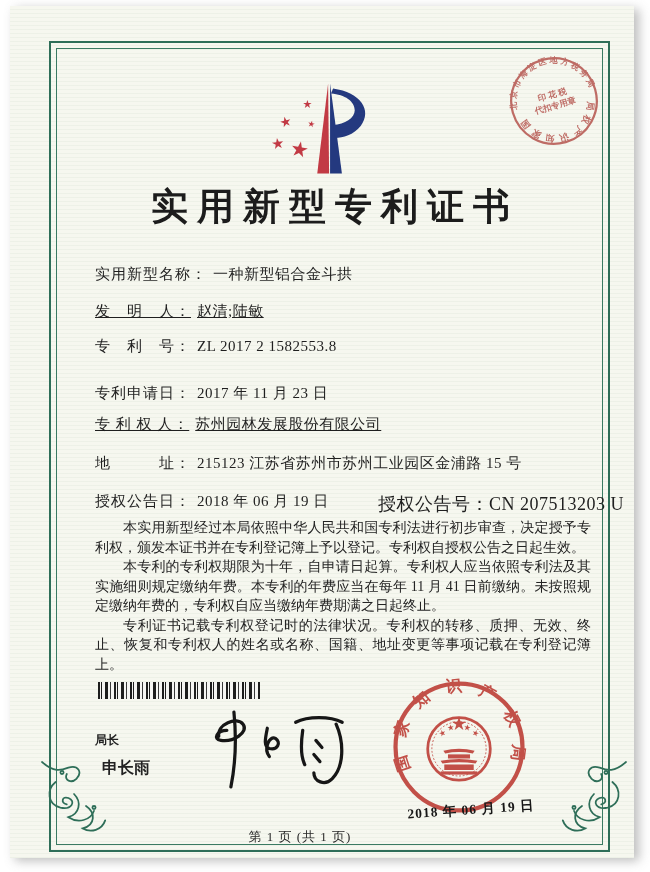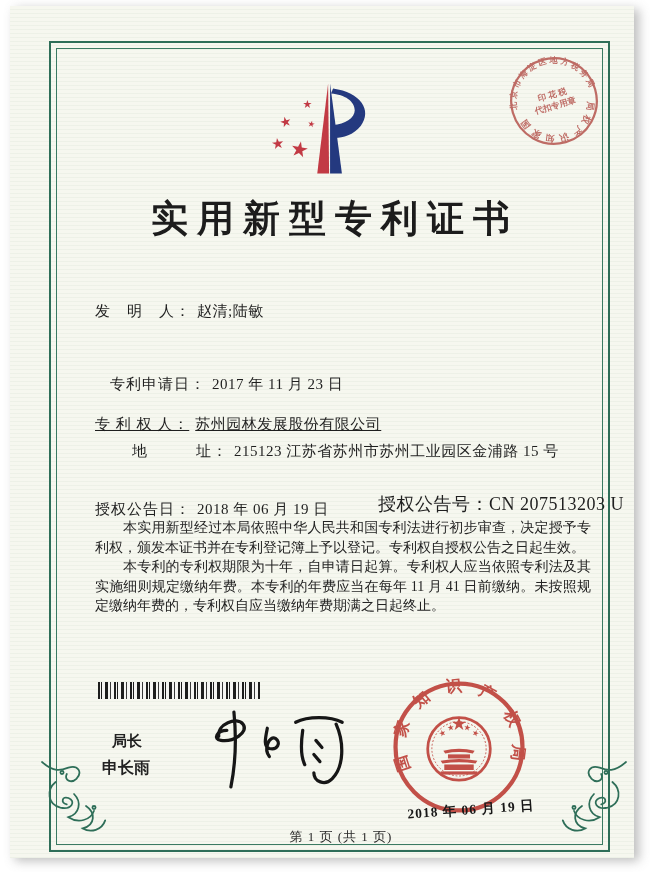--- a/index.html
+++ b/index.html
@@ -24,55 +24,55 @@
   }
   .cert-number{
     position:absolute;left:72px;top:84px;font-size:15px;letter-spacing:2px;color:#222;
   }
   .logo{position:absolute;left:252px;top:74px;width:148px;height:100px;}
   .tax-stamp{
     position:absolute;left:497px;top:48px;width:94px;height:94px;
     transform:rotate(-16deg);opacity:.85;
   }
   .title{
-    position:absolute;left:110px;top:188px;width:430px;text-align:center;
+    position:absolute;left:110px;top:176px;width:430px;text-align:center;
     font-size:37px;font-weight:700;letter-spacing:9px;color:#1c1c1c;
     font-family:"Liberation Serif","DejaVu Serif",serif;
   }
   .field{position:absolute;left:85px;font-size:15px;white-space:nowrap;letter-spacing:.5px;color:#1f1f1f;}
   .field .lbl{letter-spacing:1px;}
   .field .val{margin-left:6px;}
-  .f1{top:259px;} .f2{top:296px;} .f3{top:331px;} .f4{top:369px;margin-left:15px;}
-  .f5{top:409px;text-decoration:underline;} .f6{top:436px;margin-left:37px;} .f7{top:486px;margin-top:8px;}
+  .f1{top:259px;} .f2{top:296px;text-decoration:underline;} .f3{top:331px;} .f4{top:378px;}
+  .f5{top:409px;text-decoration:underline;} .f6{top:448px;} .f7{top:486px;}
   .grant-no{position:absolute;left:368px;top:486px;font-size:18px;letter-spacing:.5px;white-space:nowrap;color:#1f1f1f;}
   .bodytext{
     position:absolute;left:85px;top:512px;width:496px;
     font-size:14px;line-height:19.5px;text-align:justify;color:#232323;
   }
   .bodytext p{margin:0;text-indent:2em;}
   .barcode{
     position:absolute;left:88px;top:676px;width:162px;height:17px;
     background:repeating-linear-gradient(90deg,
       #1d1d1d 0 2px,#f4f4f2 2px 3px,#1d1d1d 3px 4px,#f4f4f2 4px 7px,
       #1d1d1d 7px 10px,#f4f4f2 10px 12px,#3a3a3a 12px 13px,#f4f4f2 13px 16px);
   }
-  .director-title{position:absolute;left:102px;top:726px;font-size:15px;font-weight:600;
+  .director-title{position:absolute;left:85px;top:726px;font-size:12px;font-weight:600;
     font-family:"Liberation Sans","DejaVu Sans",sans-serif;color:#222;}
   .director-name{position:absolute;left:92px;top:752px;font-size:16px;font-weight:600;
     font-family:Liberation Serif, serif;color:#222;}
   .signature{position:absolute;left:195px;top:700px;width:155px;height:86px;}
   .main-seal{position:absolute;left:380px;top:672px;width:138px;height:138px;opacity:.95;}
   .seal-date{
     position:absolute;left:396px;top:795px;width:130px;text-align:center;
     font-size:13.5px;font-weight:700;letter-spacing:1px;color:#181818;
     transform:rotate(-4deg);white-space:nowrap;
   }
   .footer{
     position:absolute;left:39px;top:822px;width:502px;text-align:center;
-    font-size:13px;letter-spacing:1px;color:#2a2a2a;margin-left:41px;
+    font-size:13px;letter-spacing:1px;color:#2a2a2a;
   }
   .ornament{position:absolute;width:80px;height:80px;}
   .orn-br{left:540px;top:752px;}
   .orn-bl{left:28px;top:752px;transform:scaleX(-1);}
 </style>
 </head>
 <body>
 
 <div class="paper">
 
@@ -106,42 +106,49 @@
     </text>
     <text x="50" y="46" text-anchor="middle" font-size="9" fill="#b5544e" font-weight="700">印 花 税</text>
     <text x="50" y="58" text-anchor="middle" font-size="9" fill="#b5544e" font-weight="700">代扣专用章</text>
     <text font-size="9.5" fill="#b5544e" font-weight="700">
       <textPath href="#tax-bottom" startOffset="8" textLength="94" lengthAdjust="spacing">局权产识知家国</textPath>
     </text>
   </svg>
 
   <div class="title">实用新型专利证书</div>
 
+  <div class="field f1">
+    <span class="lbl">实用新型名称：</span><span class="val">一种新型铝合金斗拱</span>
+  </div>
   <div class="field f2">
     <span class="lbl">发　明　人：</span><span class="val">赵清;陆敏</span>
+  </div>
+  <div class="field f3">
+    <span class="lbl">专　利　号：</span><span class="val">ZL 2017 2 1582553.8</span>
   </div>
   <div class="field f4">
     <span class="lbl">专利申请日：</span><span class="val">2017 年 11 月 23 日</span>
   </div>
   <div class="field f5">
     <span class="lbl">专 利 权 人：</span><span class="val">苏州园林发展股份有限公司</span>
   </div>
   <div class="field f6">
     <span class="lbl">地　　　址：</span><span class="val">215123 江苏省苏州市苏州工业园区金浦路 15 号</span>
   </div>
   <div class="field f7">
     <span class="lbl">授权公告日：</span><span class="val">2018 年 06 月 19 日</span>
   </div>
   <div class="grant-no">
     <span class="lbl">授权公告号：</span><span class="val">CN 207513203 U</span>
   </div>
 
   <div class="bodytext">
     <p>本实用新型经过本局依照中华人民共和国专利法进行初步审查，决定授予专利权，颁发本证书并在专利登记簿上予以登记。专利权自授权公告之日起生效。</p>
     <p>本专利的专利权期限为十年，自申请日起算。专利权人应当依照专利法及其实施细则规定缴纳年费。本专利的年费应当在每年 11 月 41 日前缴纳。未按照规定缴纳年费的，专利权自应当缴纳年费期满之日起终止。</p>
+    <p>专利证书记载专利权登记时的法律状况。专利权的转移、质押、无效、终止、恢复和专利权人的姓名或名称、国籍、地址变更等事项记载在专利登记簿上。</p>
   </div>
 
   <div class="barcode"></div>
 
   <div class="director-title">局长</div>
   <div class="director-name">申长雨</div>
 
   <svg class="signature" viewBox="0 0 150 85">
     <g fill="none" stroke="#161616" stroke-width="3.2" stroke-linecap="round">
       <path d="M 12,30 C 10,18 30,10 36,18 C 42,26 26,36 14,34 C 6,33 10,24 20,24"></path>

